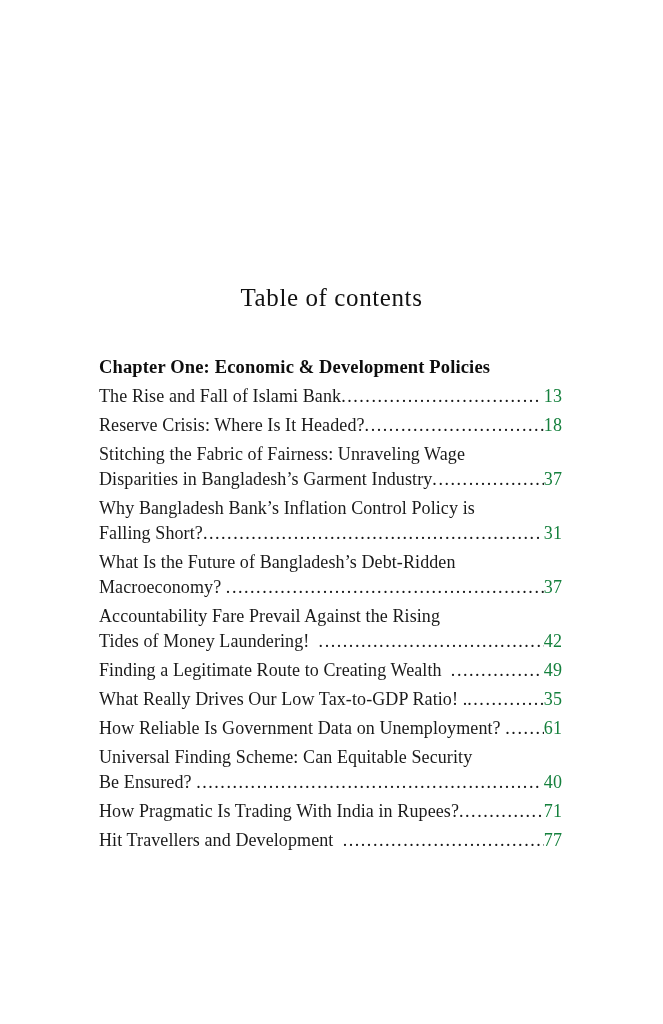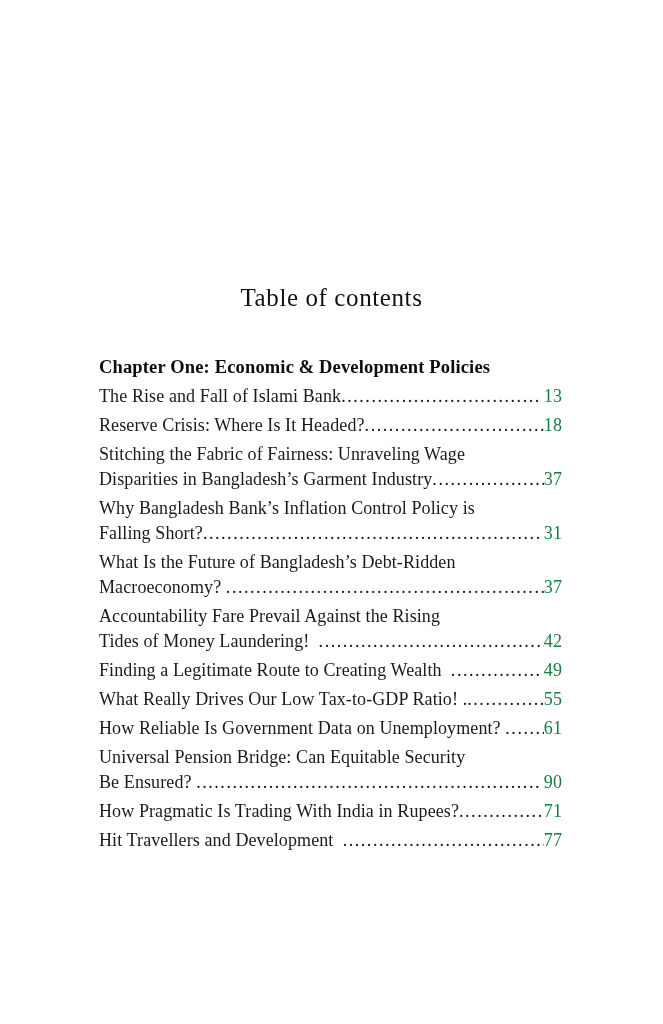--- a/index.html
+++ b/index.html
@@ -178,38 +178,38 @@
           <div class="toc-line">
             <span class="label">Finding a Legitimate Route to Creating Wealth  </span>
             <span class="leader"></span>
             <span class="page-num"> 49</span>
           </div>
         </div>
         <div class="toc-entry">
           <div class="toc-line">
             <span class="label">What Really Drives Our Low Tax-to-GDP Ratio! .</span>
             <span class="leader"></span>
-            <span class="page-num">55</span>
+            <span class="page-num">35</span>
           </div>
         </div>
         <div class="toc-entry">
           <div class="toc-line">
             <span class="label">How Reliable Is Government Data on Unemployment? </span>
             <span class="leader"></span>
             <span class="page-num">61</span>
           </div>
         </div>
         <div class="toc-entry">
           <div class="toc-line plain">
-            <span class="label">Universal Pension Bridge: Can Equitable Security</span>
+            <span class="label">Universal Finding Scheme: Can Equitable Security</span>
           </div>
           <div class="toc-line">
             <span class="label">Be Ensured? </span>
             <span class="leader"></span>
-            <span class="page-num"> 90</span>
+            <span class="page-num"> 40</span>
           </div>
         </div>
         <div class="toc-entry">
           <div class="toc-line">
             <span class="label">How Pragmatic Is Trading With India in Rupees?</span>
             <span class="leader"></span>
             <span class="page-num">71</span>
           </div>
         </div>
         <div class="toc-entry">

